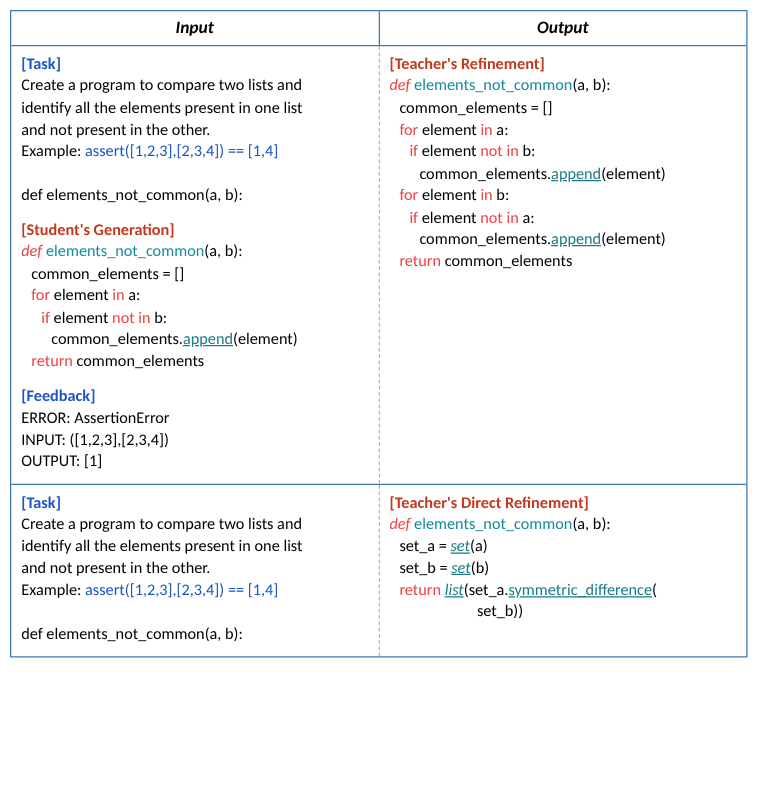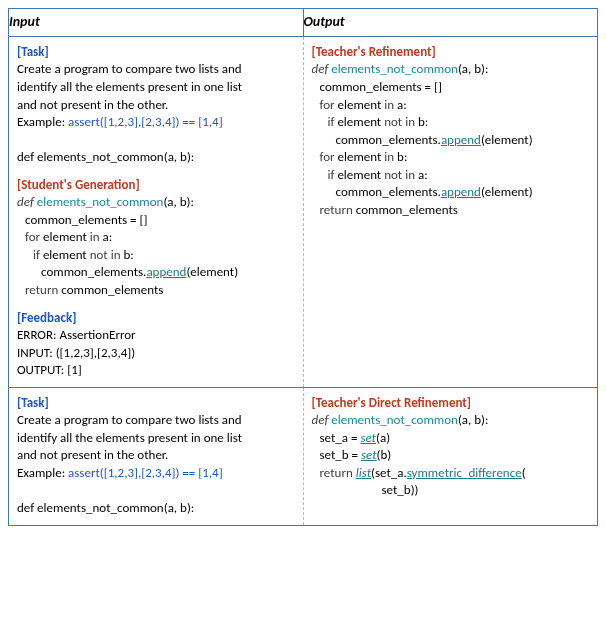--- a/index.html
+++ b/index.html
@@ -17,20 +17,21 @@
     border: 1.5px solid #4177b0;
     border-collapse: collapse;
     width: 100%;
   }
   .header-row {
     display: flex;
     border-bottom: 1.5px solid #4177b0;
   }
   .header-cell {
     flex: 1;
+    text-align: center;
     font-style: italic;
     font-weight: bold;
     padding: 4px 0;
     font-size: 14px;
   }
   .header-cell:first-child {
     border-right: 1.5px solid #4177b0;
   }
   .row {
     display: flex;
@@ -43,21 +44,21 @@
     position: relative;
   }
   .cell-left {
     border-right: 1.5px dashed #d4b27a;
   }
   .section-label {
     font-weight: bold;
   }
   .c-blue { color: #1f56c6; }
   .c-red { color: #c33a1e; }
-  .c-purple { color: #404040; }
+  .c-purple { color: #ef4444; }
   .c-teal { color: #1c7c87; text-decoration: underline; }
   .c-func { color: #168b9c; margin-top: 42px; }
   .ind1 { padding-left: 8px; }
   .ind2 { padding-left: 16px; }
   .ind3 { padding-left: 24px; }
   .ind5 { padding-left: 70px; }
   .blk { margin-bottom: 10px; }
   .blk:last-child { margin-bottom: 0; }
   .italic { font-style: italic; }
   .line { display: block; }

